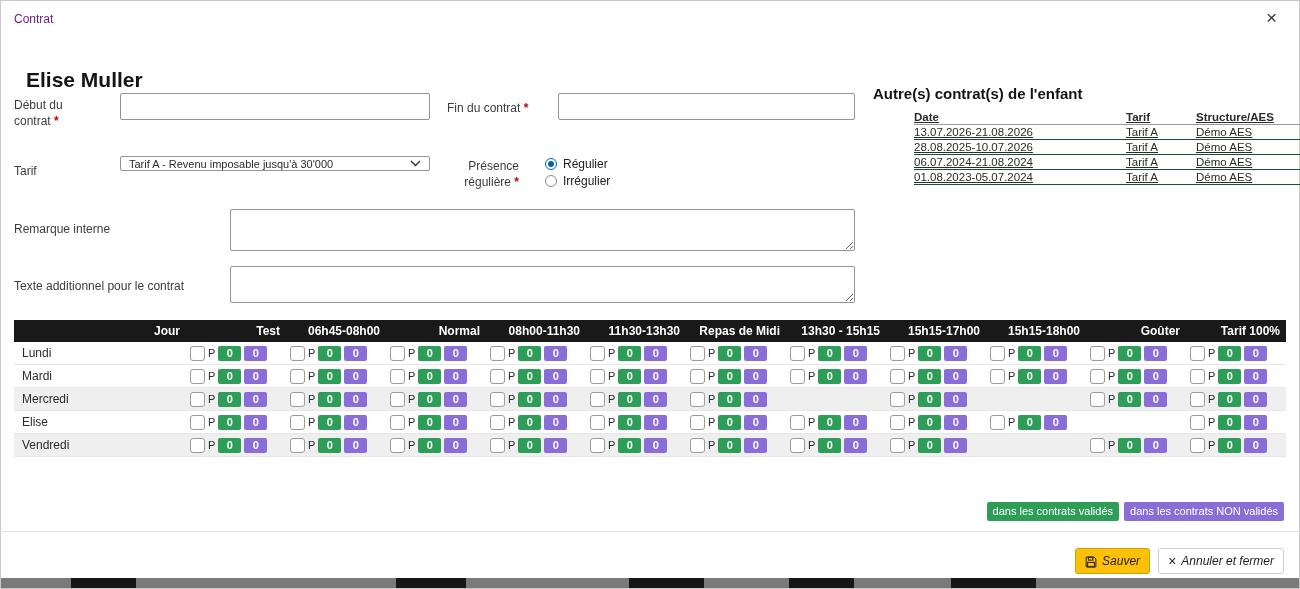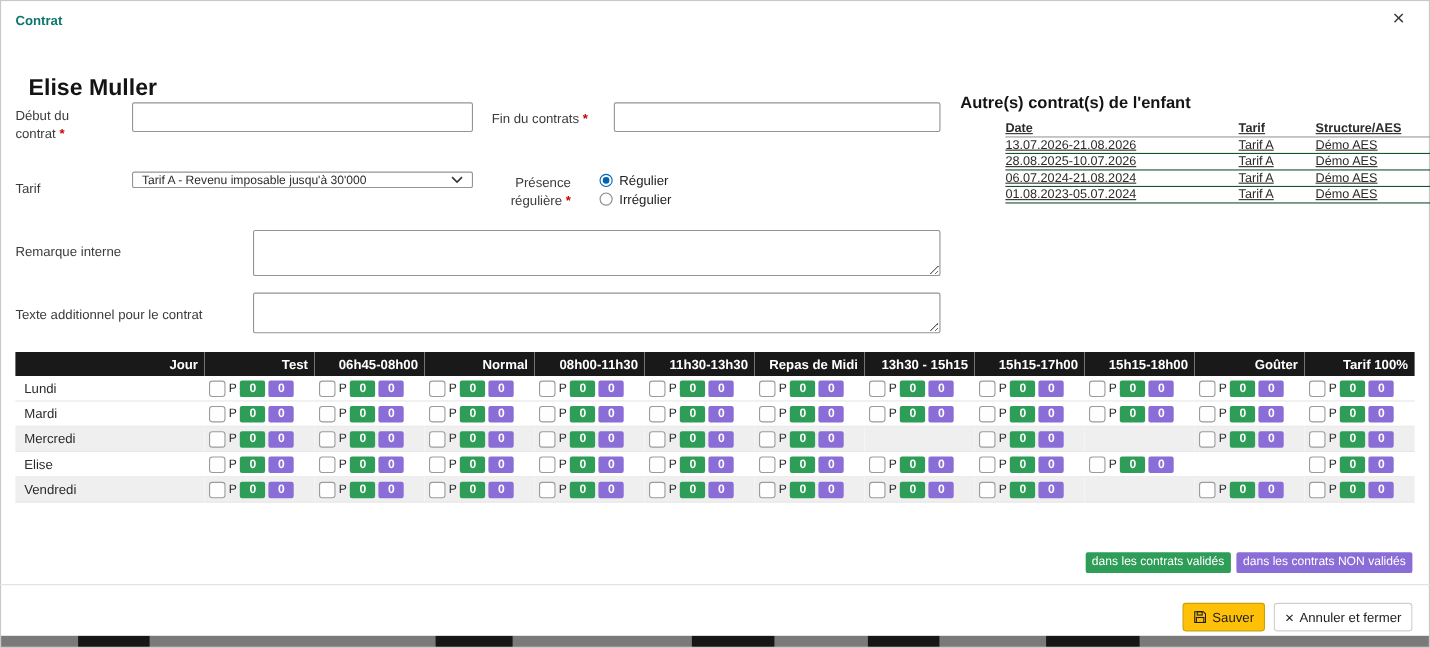--- a/index.html
+++ b/index.html
@@ -1,19 +1,19 @@
 <!DOCTYPE html>
 <html style="--green: #2e9d57; --purple: #8a6dd6; --yellow: #ffc107; --blue: #0063b1; --header-black: #191919;"><head>
 <meta charset="utf-8">
 <style>
   html,body{margin:0;padding:0;}
   body{width:1300px;height:589px;position:relative;background:#fff;font-family:"Liberation Sans",sans-serif;color:#222;overflow:hidden;}
   .frame{position:absolute;inset:0;border:1px solid #c8c8c8;pointer-events:none;}
   .abs{position:absolute;}
-  .dialog-title{left:14px;top:12px;font-size:12px;font-weight:bold;color:#0f766e;}
+  .dialog-title{left:14px;top:12px;font-size:12px;font-weight:normal;color:#701a75;}
   .close-x{left:1266px;top:8px;font-size:19px;color:#3a3a3a;cursor:pointer;line-height:1;}
   .child-name{left:14px;top:56px;font-size:21px;font-weight:bold;color:#141414;margin:12px;}
   .lbl{font-size:12px;color:#3c3c3c;line-height:1.35;}
   .req{color:#cc0000;font-weight:bold;}
   .inp{position:absolute;border:1px solid #949494;border-radius:2px;background:#fff;font-size:12px;padding:0 6px;box-sizing:border-box;height:27px;}
   .lbl-debut{left:14px;top:97px;width:80px;}
   .inp-debut{left:120px;top:93px;width:310px;}
   .lbl-fin{left:447px;top:100px;}
   .inp-fin{left:558px;top:93px;width:297px;}
   .oc-title{left:873px;top:85px;font-size:15px;font-weight:bold;color:#141414;}
@@ -42,41 +42,41 @@
   .cellgroup{display:flex;align-items:center;gap:3px;}
   .cb{width:13px;height:13px;border:1px solid #9b9b9b;border-radius:3px;background:#fefefe;flex:none;cursor:pointer;}
   .plab{font-size:11px;color:#2b2b2b;}
   .badge{display:inline-block;min-width:17px;text-align:center;color:#fff;font-size:11px;font-weight:bold;padding:1px 3px;border-radius:2px;line-height:13px;}
   .badge.green{background:var(--green,#2e9d57);}
   .badge.purple{background:var(--purple,#8a6dd6);}
   .legend{right:16px;top:502px;display:flex;gap:5px;}
   .legend .badge{font-weight:normal;padding:3px 6px;font-size:11px;min-width:0;}
   .divider{left:0;right:0;top:531px;border-top:1px solid #e0e0e0;height:0;}
   .footer{right:16px;top:548px;display:flex;gap:8px;align-items:center;}
-  .btn{display:flex;align-items:center;gap:5px;font-size:12px;padding:5px 9px;border-radius:3px;cursor:pointer;font-family:inherit;}
+  .btn{display:flex;align-items:flex-end;gap:5px;font-size:12px;padding:5px 9px;border-radius:3px;cursor:pointer;font-family:inherit;font-style:italic;}
   .btn-save{background:var(--yellow,#ffc107);border:1px solid #caa206;color:#1d1d1d;}
   .btn-cancel{background:#fff;border:1px solid #cfcfcf;color:#1d1d1d;}
   .xglyph{font-size:14px;line-height:1;}
   .bottom-strip{left:1px;right:1px;bottom:1px;height:10px;background:#7a7a7a;overflow:hidden;}
   .bstrip-block{position:absolute;top:0;height:10px;background:#161616;}
 </style>
 </head>
 <body>
 
 <div class="frame"></div>
 
 <span class="abs dialog-title">Contrat</span>
 <span class="abs close-x">×</span>
 
 <h1 class="abs child-name">Elise Muller</h1>
 
 <label class="abs lbl lbl-debut"><span>Début du contrat</span> <span class="req">*</span></label>
 <input class="inp inp-debut" style="">
 
-<label class="abs lbl lbl-fin"><span>Fin du contrats</span> <span class="req">*</span></label>
+<label class="abs lbl lbl-fin"><span>Fin du contrat</span> <span class="req">*</span></label>
 <input class="inp inp-fin" style="">
 
 <div class="abs oc-title">Autre(s) contrat(s) de l'enfant</div>
 <div class="abs oc-table">
   <div class="oc-row oc-head">
     <div>Date</div>
     <div>Tarif</div>
     <div>Structure/AES</div>
   </div>
   <div>

